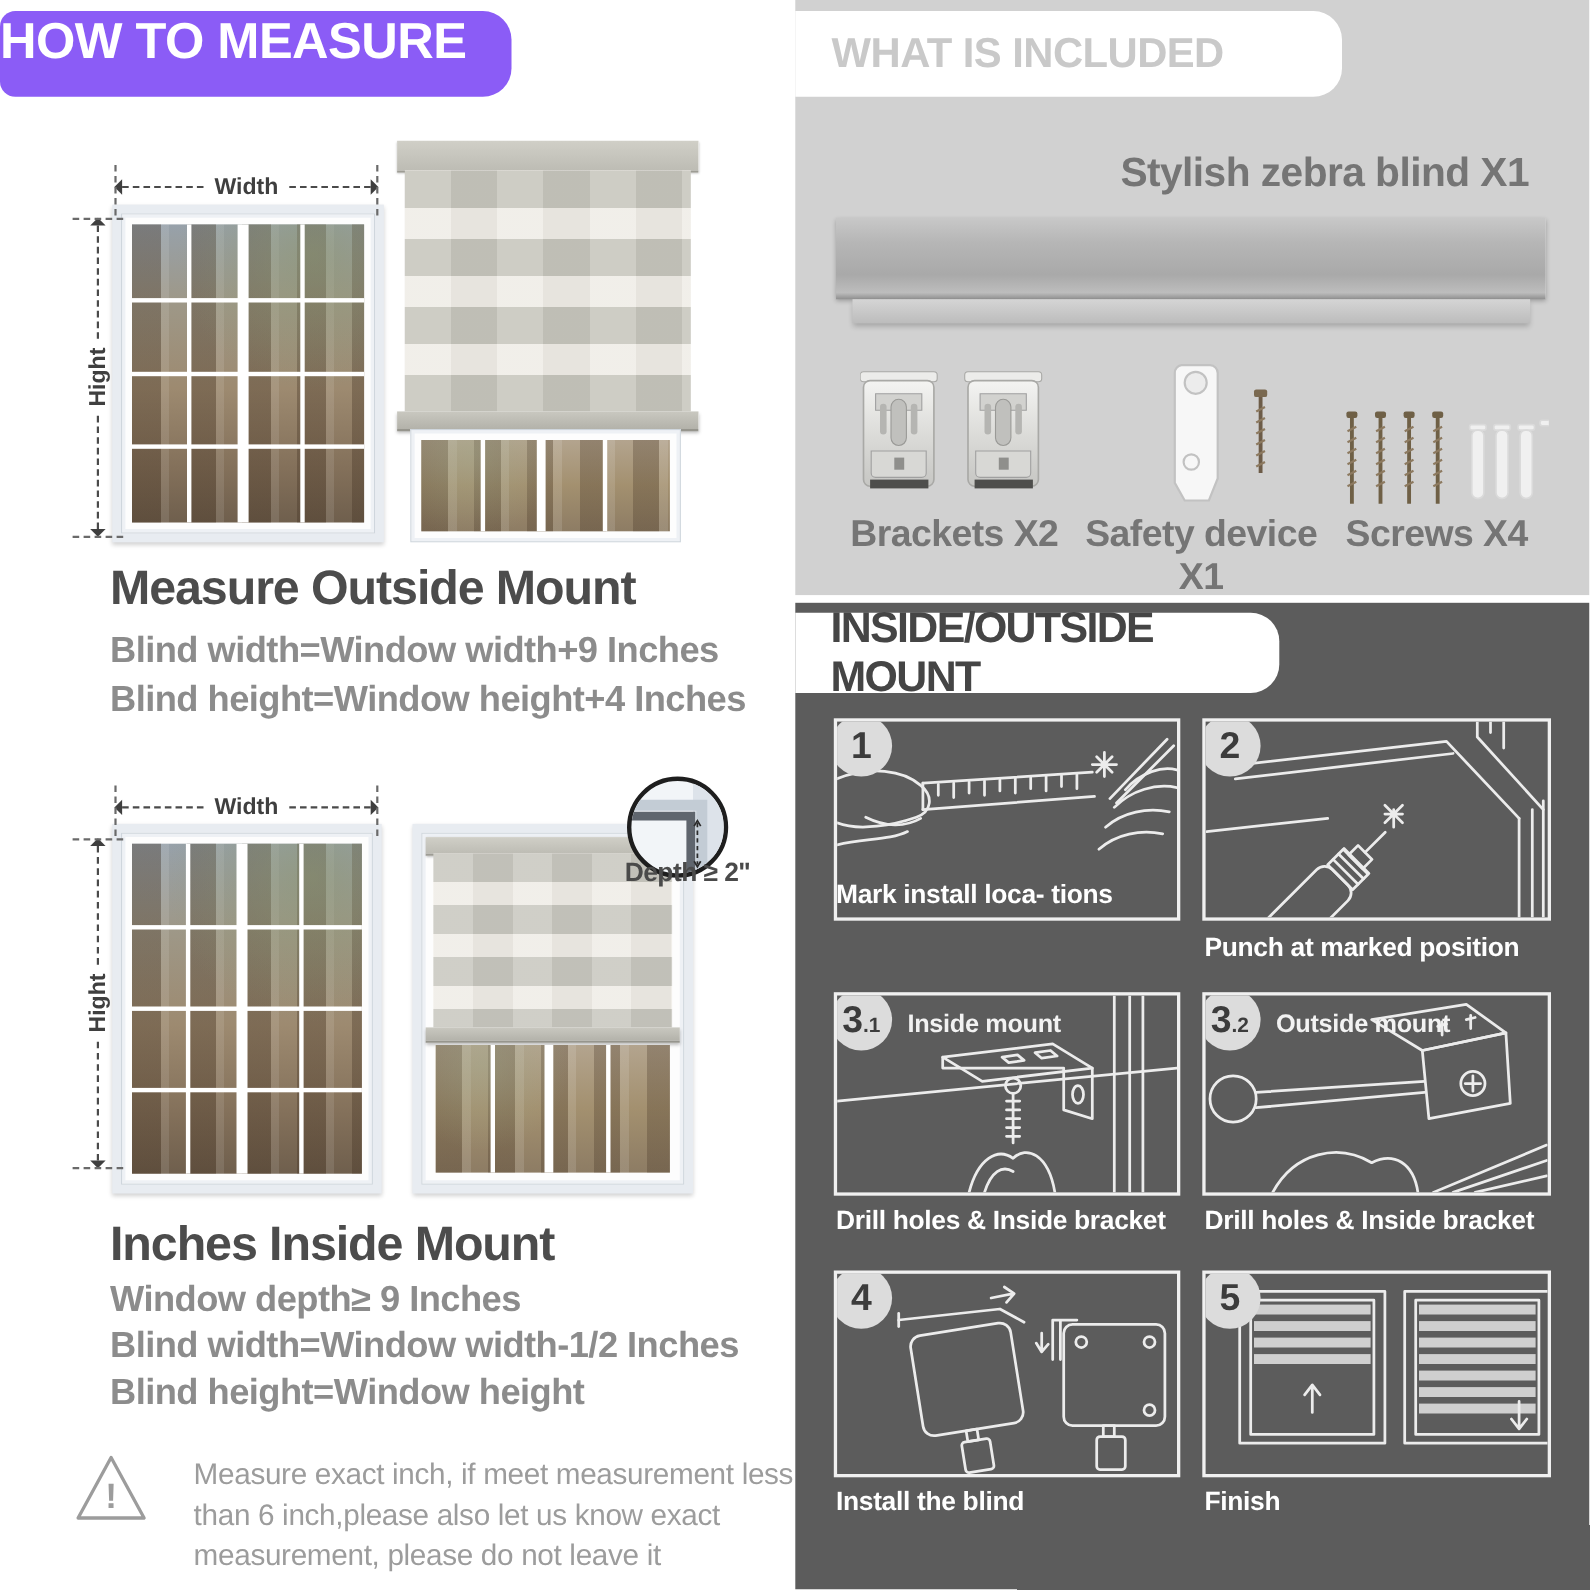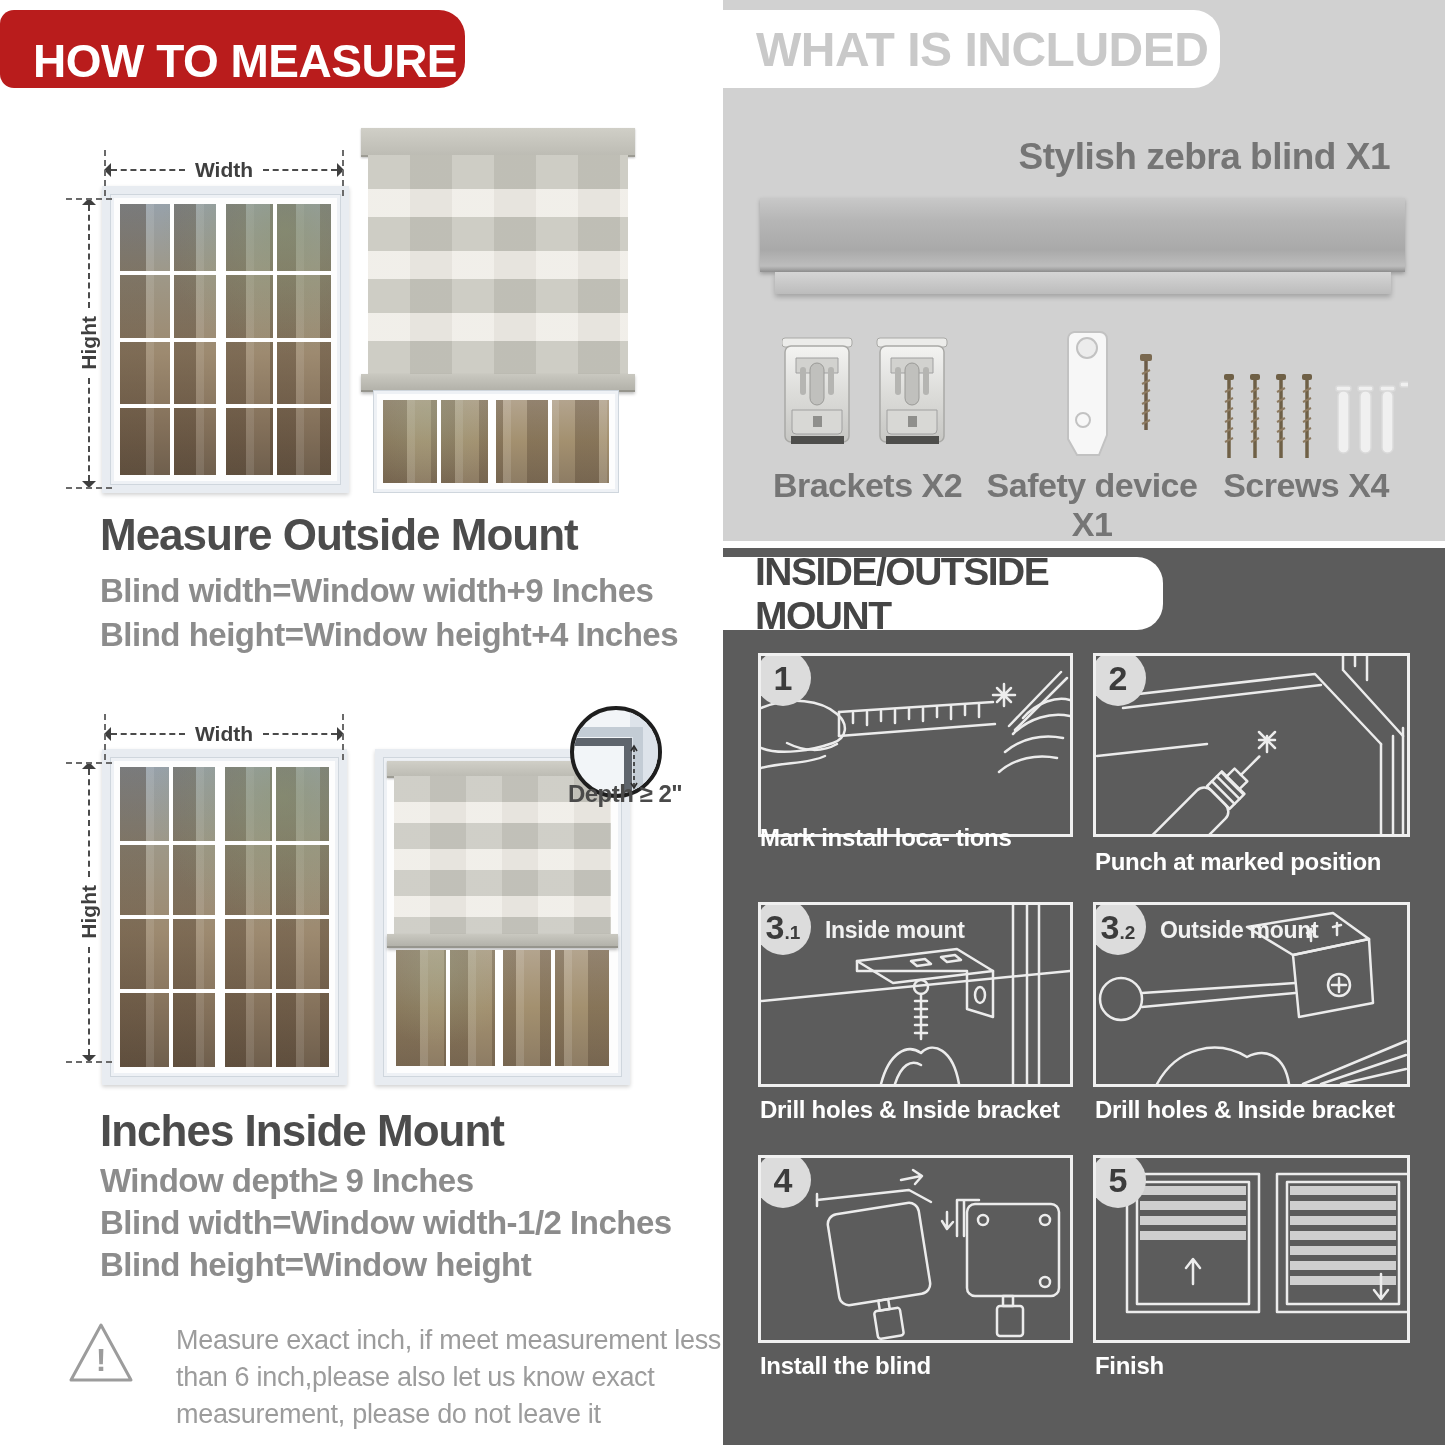--- a/index.html
+++ b/index.html
@@ -1,22 +1,22 @@
 <!DOCTYPE html>
 <html><head>
 <meta charset="utf-8">
 <style>
   html,body{margin:0;padding:0;}
   body{width:1445px;height:1445px;position:relative;background:#ffffff;
        font-family:"Liberation Sans",sans-serif;overflow:hidden;}
   .abs{position:absolute;}
 
   
-  .howto-banner{position:absolute;left:0;top:10px;width:465px;height:78px;background:#b91c1c;
-    border-radius:14px 26px 26px 14px;display:flex;align-items:flex-end;box-sizing:border-box;padding-left:33px;}
+  .howto-banner{position:absolute;left:0;top:10px;width:465px;height:78px;background:#8b5cf6;
+    border-radius:14px 26px 26px 14px;display:flex;align-items:flex-start;box-sizing:border-box;}
   .howto-banner span{font-size:46px;font-weight:bold;color:#fff;letter-spacing:-0.5px;}
 
   .sec-title{position:absolute;font-size:44px;font-weight:bold;color:#4c4c4c;letter-spacing:-1px;}
   .sec-line{position:absolute;font-size:33px;font-weight:bold;color:#8c8c8c;letter-spacing:-0.5px;}
 
   .win-casing{position:absolute;background:#e8ecf1;box-shadow:0 2px 4px rgba(0,0,0,.18);}
   .win-frame{position:absolute;inset:8px;background:#fdfdfd;border:1px solid #cfd6dd;
              box-shadow:inset 0 0 0 3px #eef1f5;}
   .photo{position:absolute;inset:9px;}
   .photo-grid{
@@ -74,21 +74,21 @@
     border:4px solid #1e1e1e;background:#f2f5f8;overflow:hidden;z-index:6;}
   .depth-label{position:absolute;left:560px;top:780px;width:130px;text-align:center;
     font-size:24px;font-weight:bold;color:#4a4a4a;letter-spacing:-0.5px;z-index:6;}
 
   .warn-text{position:absolute;font-size:27px;color:#9c9c9c;line-height:37px;letter-spacing:-0.3px;}
 
   
   .light-sec{position:absolute;left:723px;top:0;width:722px;height:541px;background:#d1d1d1;}
   .included-banner{position:absolute;left:723px;top:10px;width:497px;height:78px;background:#ffffff;
     border-radius:0 26px 26px 0;display:flex;align-items:center;box-sizing:border-box;padding-left:33px;}
-  .included-banner span{font-size:48px;font-weight:bold;color:#c9c9c9;letter-spacing:-0.5px;}
+  .included-banner span{font-size:38px;font-weight:bold;color:#c9c9c9;letter-spacing:-0.5px;}
   .blind-label{position:absolute;left:780px;top:136px;width:610px;text-align:right;
     font-size:37px;font-weight:bold;color:#757575;letter-spacing:-0.5px;}
   .cassette-main{position:absolute;left:760px;top:198px;width:645px;height:74px;
     background:linear-gradient(180deg,#c8c8c8 0%,#b6b6b6 30%,#a9a9a9 70%,#bdbdbd 92%,#8f8f8f 100%);
     box-shadow:0 2px 4px rgba(0,0,0,.25);}
   .cassette-lip{position:absolute;left:775px;top:272px;width:616px;height:22px;
     background:linear-gradient(180deg,#d5d5d5,#bcbcbc);box-shadow:0 3px 5px rgba(0,0,0,.22);}
   .part-label{position:absolute;top:466px;font-size:34px;font-weight:bold;color:#757575;
     text-align:center;letter-spacing:-0.5px;}
 
@@ -304,21 +304,21 @@
       <path d="M244 96 C260 82 282 78 302 82"></path>
       <path d="M238 116 C254 102 276 98 296 102"></path>
       <path d="M300 16 L248 70 M306 22 L254 74"></path>
     </g>
   </svg>
   <div class="badge">
     <span>1</span>
       <span class="bsub"></span>
   </div>
 </div>
-<div class="caption" style="left:760px;top:824px">Mark install loca- tions</div>
+<div class="caption" style="left:760px;top:800px">Mark install loca- tions</div>
 
 <div class="panel" style="left:1093px;top:653px;width:317px;height:184px">
   <svg class="art" viewBox="0 0 309 178">
     <g class="ln">
       <path d="M6 42 L218 18 L284 88"></path>
       <path d="M26 52 L224 29"></path>
       <path d="M246 14 L306 80 M246 14 L246 0 M258 10 L258 0 M270 24 L270 0"></path>
       <path d="M284 88 L284 178 M296 80 L296 178 M306 72 L306 178"></path>
       <path d="M0 100 L110 88"></path>
       <g transform="rotate(-45 110 150)">

